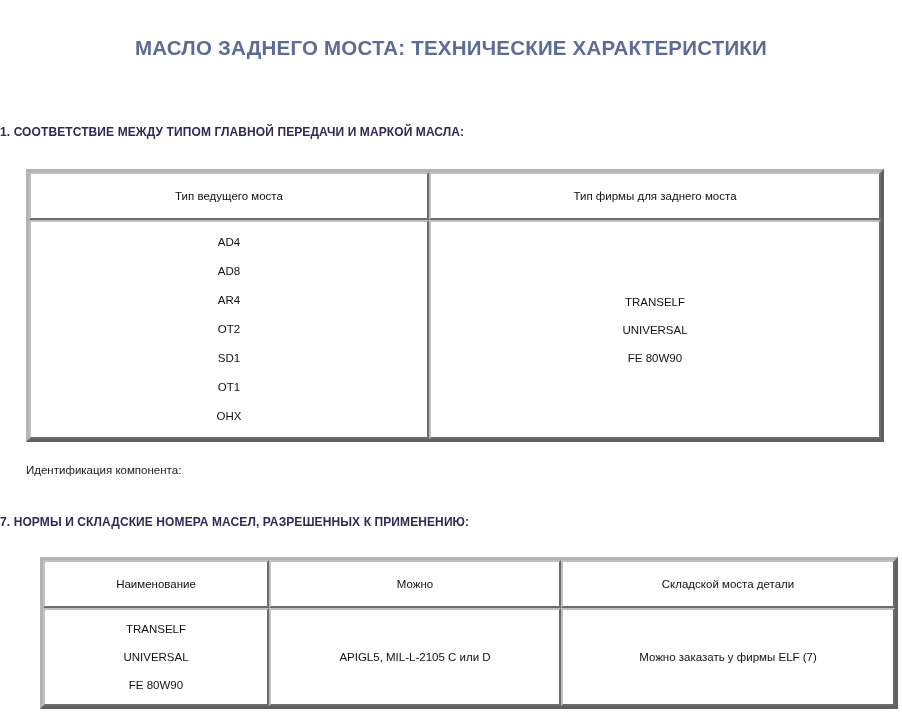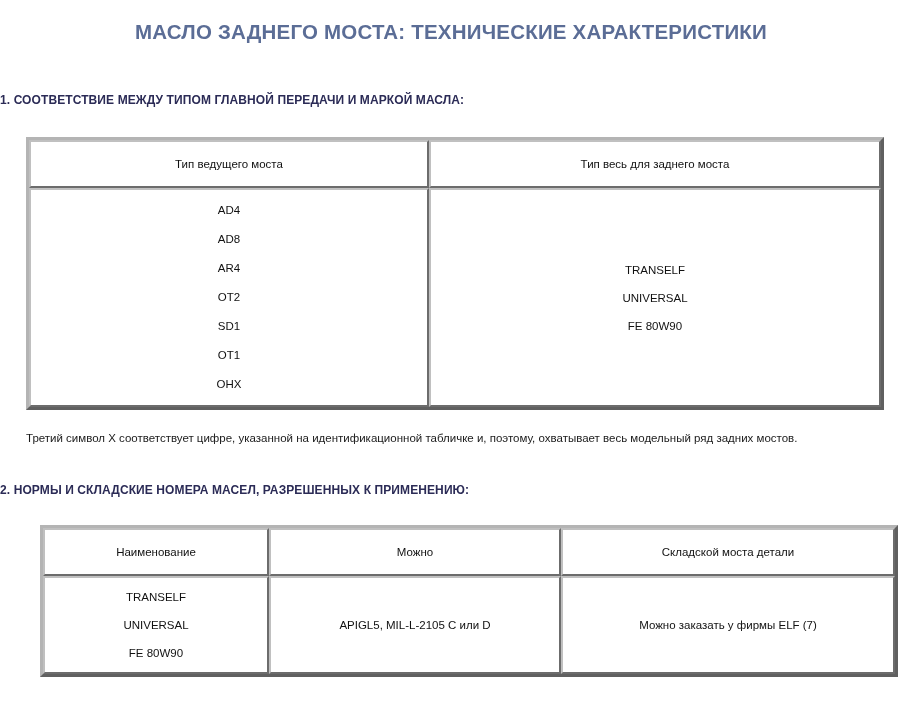--- a/index.html
+++ b/index.html
@@ -16,21 +16,21 @@
     position: relative;
   }
 
   
   .doc-title {
     text-align: center;
     font-size: 20.5px;
     font-weight: bold;
     color: #5b6d96;
     letter-spacing: 0.2px;
-    margin: 0;
+    margin: 16px;
     padding: 18px 0 0 0;
     line-height: 28px;
   }
 
   
   .section-heading {
     font-size: 12px;
     font-weight: bold;
     color: #2b2b56;
     letter-spacing: 0.1px;
@@ -105,21 +105,21 @@
 
 <div id="table1-wrap">
   <table id="table1" class="data-table">
     <colgroup>
       <col style="width:400px">
       <col style="width:452px">
     </colgroup>
     <thead>
       <tr>
         <th>Тип ведущего моста</th>
-        <th>Тип весь для заднего моста</th>
+        <th>Тип фирмы для заднего моста</th>
       </tr>
     </thead>
     <tbody>
       <tr>
         <td class="axle-cell">
           <span class="stack-line">AD4</span>
           <span class="stack-line">AD8</span>
           <span class="stack-line">AR4</span>
           <span class="stack-line">OT2</span>
           <span class="stack-line">SD1</span>
@@ -130,24 +130,24 @@
           <span class="stack-line">TRANSELF</span>
           <span class="stack-line">UNIVERSAL</span>
           <span class="stack-line">FE 80W90</span>
         </td>
       </tr>
     </tbody>
   </table>
 </div>
 
 <div class="note-block">
-  <p class="note-line">Третий символ X соответствует цифре, указанной на идентификационной табличке и, поэтому, охватывает весь модельный ряд задних мостов.</p>
+  <p class="note-line">Идентификация компонента:</p>
 </div>
 
-<h2 id="section2-heading" class="section-heading">2. НОРМЫ И СКЛАДСКИЕ НОМЕРА МАСЕЛ, РАЗРЕШЕННЫХ К ПРИМЕНЕНИЮ:</h2>
+<h2 id="section2-heading" class="section-heading">7. НОРМЫ И СКЛАДСКИЕ НОМЕРА МАСЕЛ, РАЗРЕШЕННЫХ К ПРИМЕНЕНИЮ:</h2>
 
 <div id="table2-wrap">
   <table id="table2" class="data-table">
     <colgroup>
       <col style="width:226px">
       <col style="width:292px">
       <col style="width:334px">
     </colgroup>
     <thead>
       <tr>

